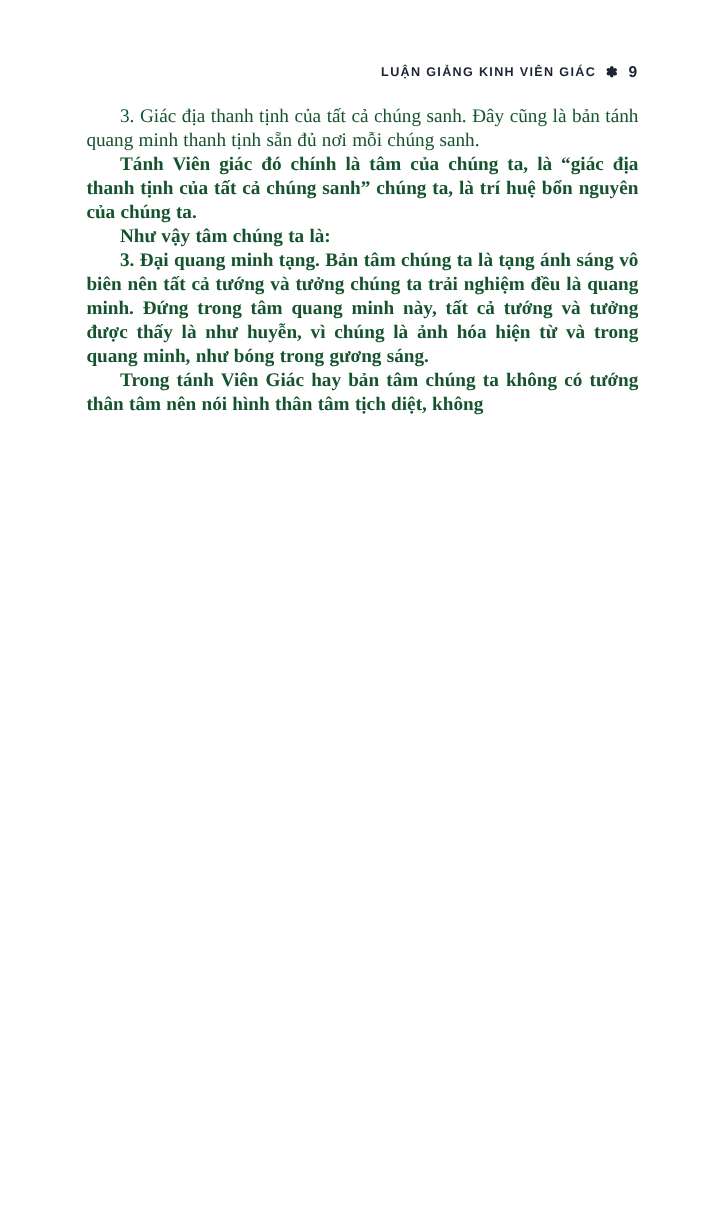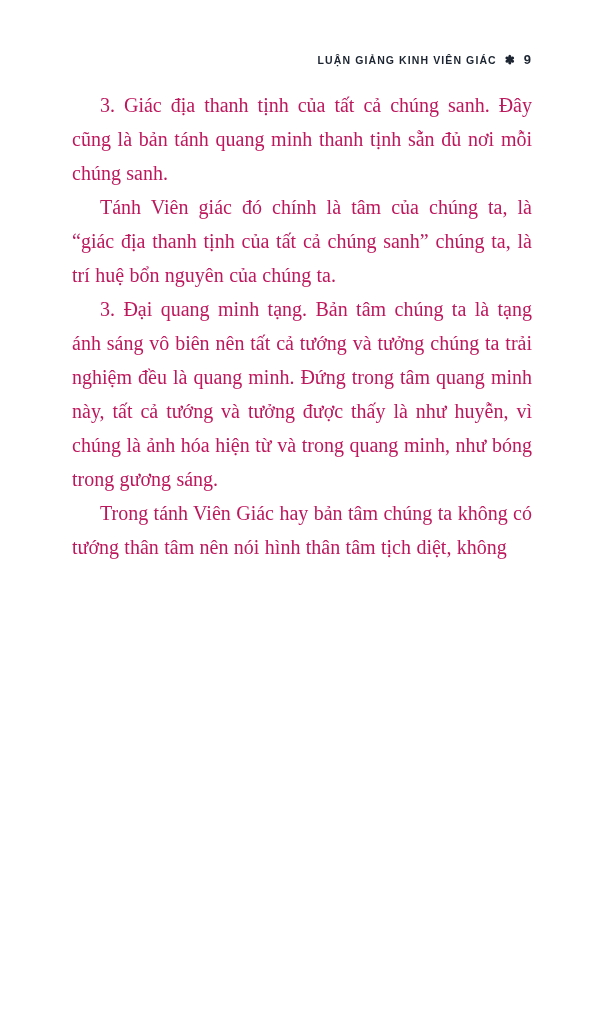--- a/index.html
+++ b/index.html
@@ -50,29 +50,30 @@
   }
   .body-text {
     position: absolute;
     top: 88px;
     left: 72px;
     width: 460px;
   }
   .para {
     margin: 0 0 0 0;
     text-indent: 28px;
-    font-size: 20px;
-    line-height: 34px;
+    font-size: 16px;
+    line-height: 20px;
     text-align: justify;
     text-justify: inter-word;
-    color: #be185d;
+    color: #14532d;
     word-spacing: 0.4px;
   }
   .para + .para {
     margin-top: 0px;
+    font-weight: bold;
   }
   .para em {
     font-style: italic;
   }
   .para.last-line-left {
     text-align-last: left;
   }
 </style>
 </head>
 <body>
@@ -81,17 +82,18 @@
 
   <div class="header">
     <span class="running-title">LUẬN GIẢNG KINH VIÊN GIÁC</span>
     <span class="flower-icon">✽</span>
     <span class="page-number">9</span>
   </div>
 
   <div class="body-text">
     <p class="para">3. Giác địa thanh tịnh của tất cả chúng sanh. Đây cũng là bản tánh quang minh thanh tịnh sẵn đủ nơi mỗi chúng sanh.</p>
     <p class="para">Tánh Viên giác đó chính là tâm của chúng ta, là “giác địa thanh tịnh của tất cả chúng sanh” chúng ta, là trí huệ bổn nguyên của chúng ta.</p>
+    <p class="para last-line-left">Như vậy tâm chúng ta là:</p>
     <p class="para">3. Đại quang minh tạng. Bản tâm chúng ta là tạng ánh sáng vô biên nên tất cả tướng và tưởng chúng ta trải nghiệm đều là quang minh. Đứng trong tâm quang minh này, tất cả tướng và tưởng được thấy là như huyễn, vì chúng là ảnh hóa hiện từ và trong quang minh, như bóng trong gương sáng.</p>
     <p class="para">Trong tánh Viên Giác hay bản tâm chúng ta không có tướng thân tâm nên nói hình thân tâm tịch diệt, không</p>
   </div>
 
 </div>
 
 </body></html>

